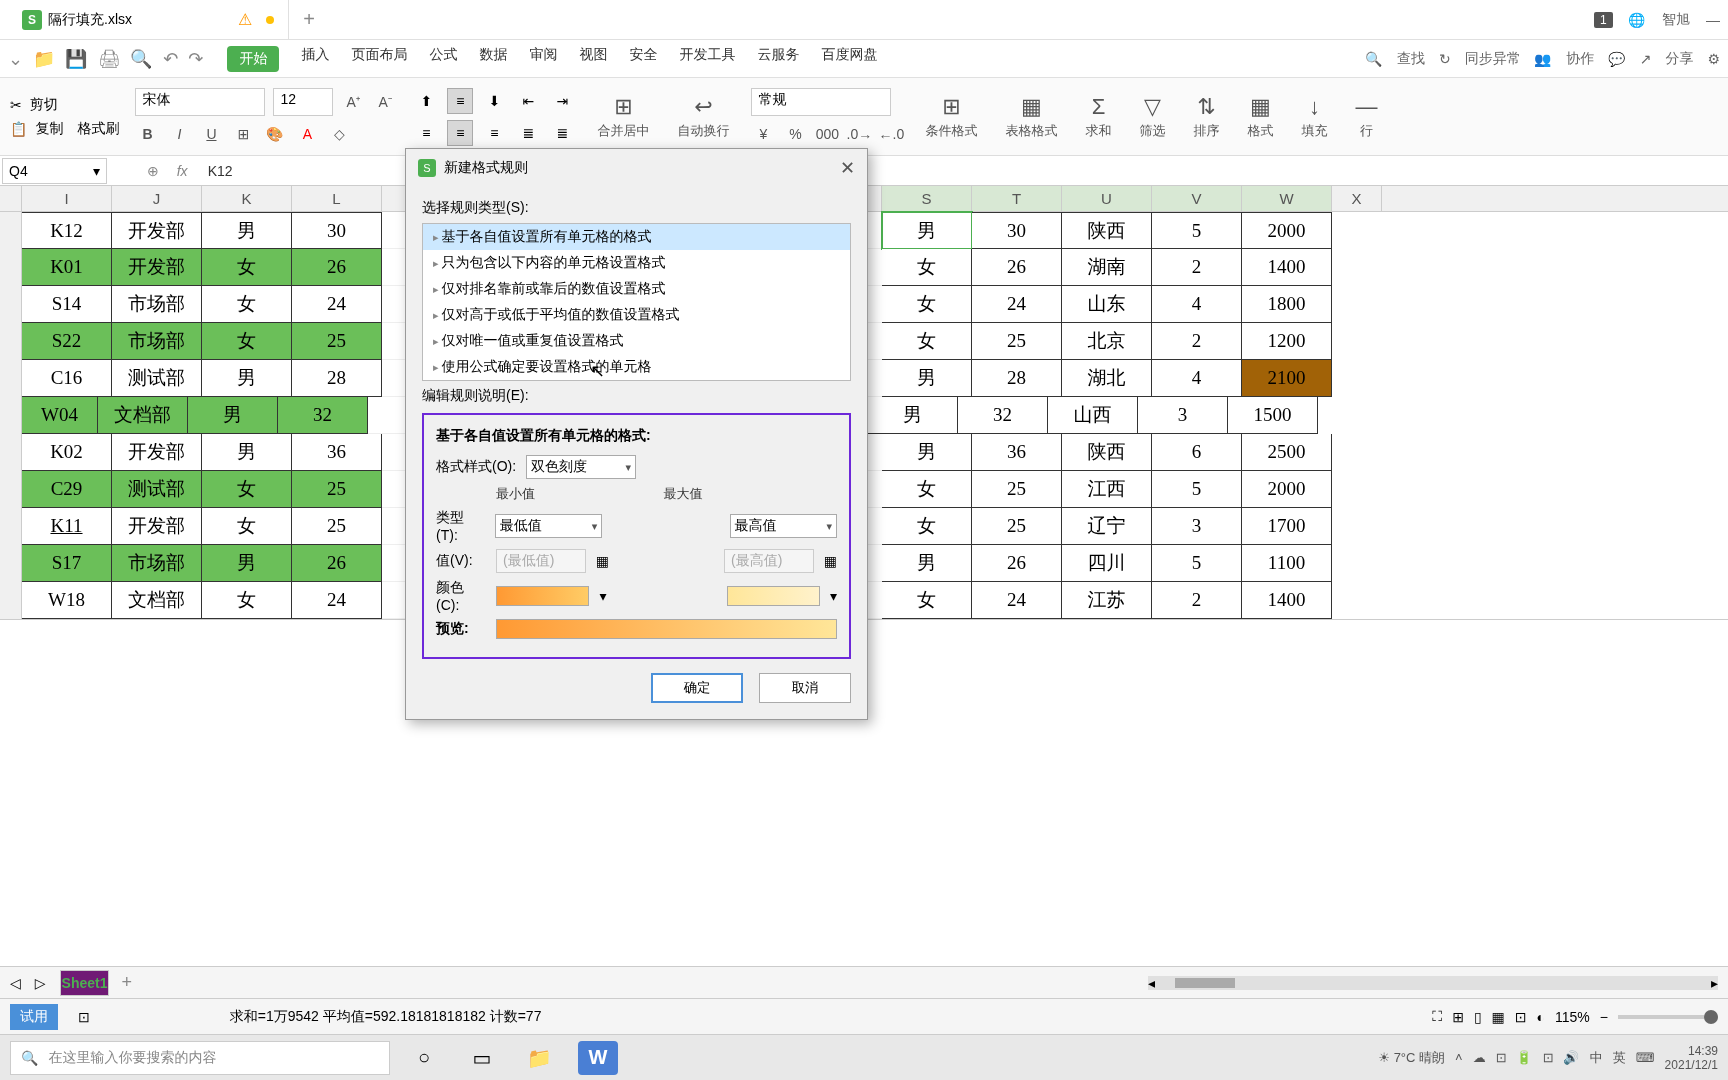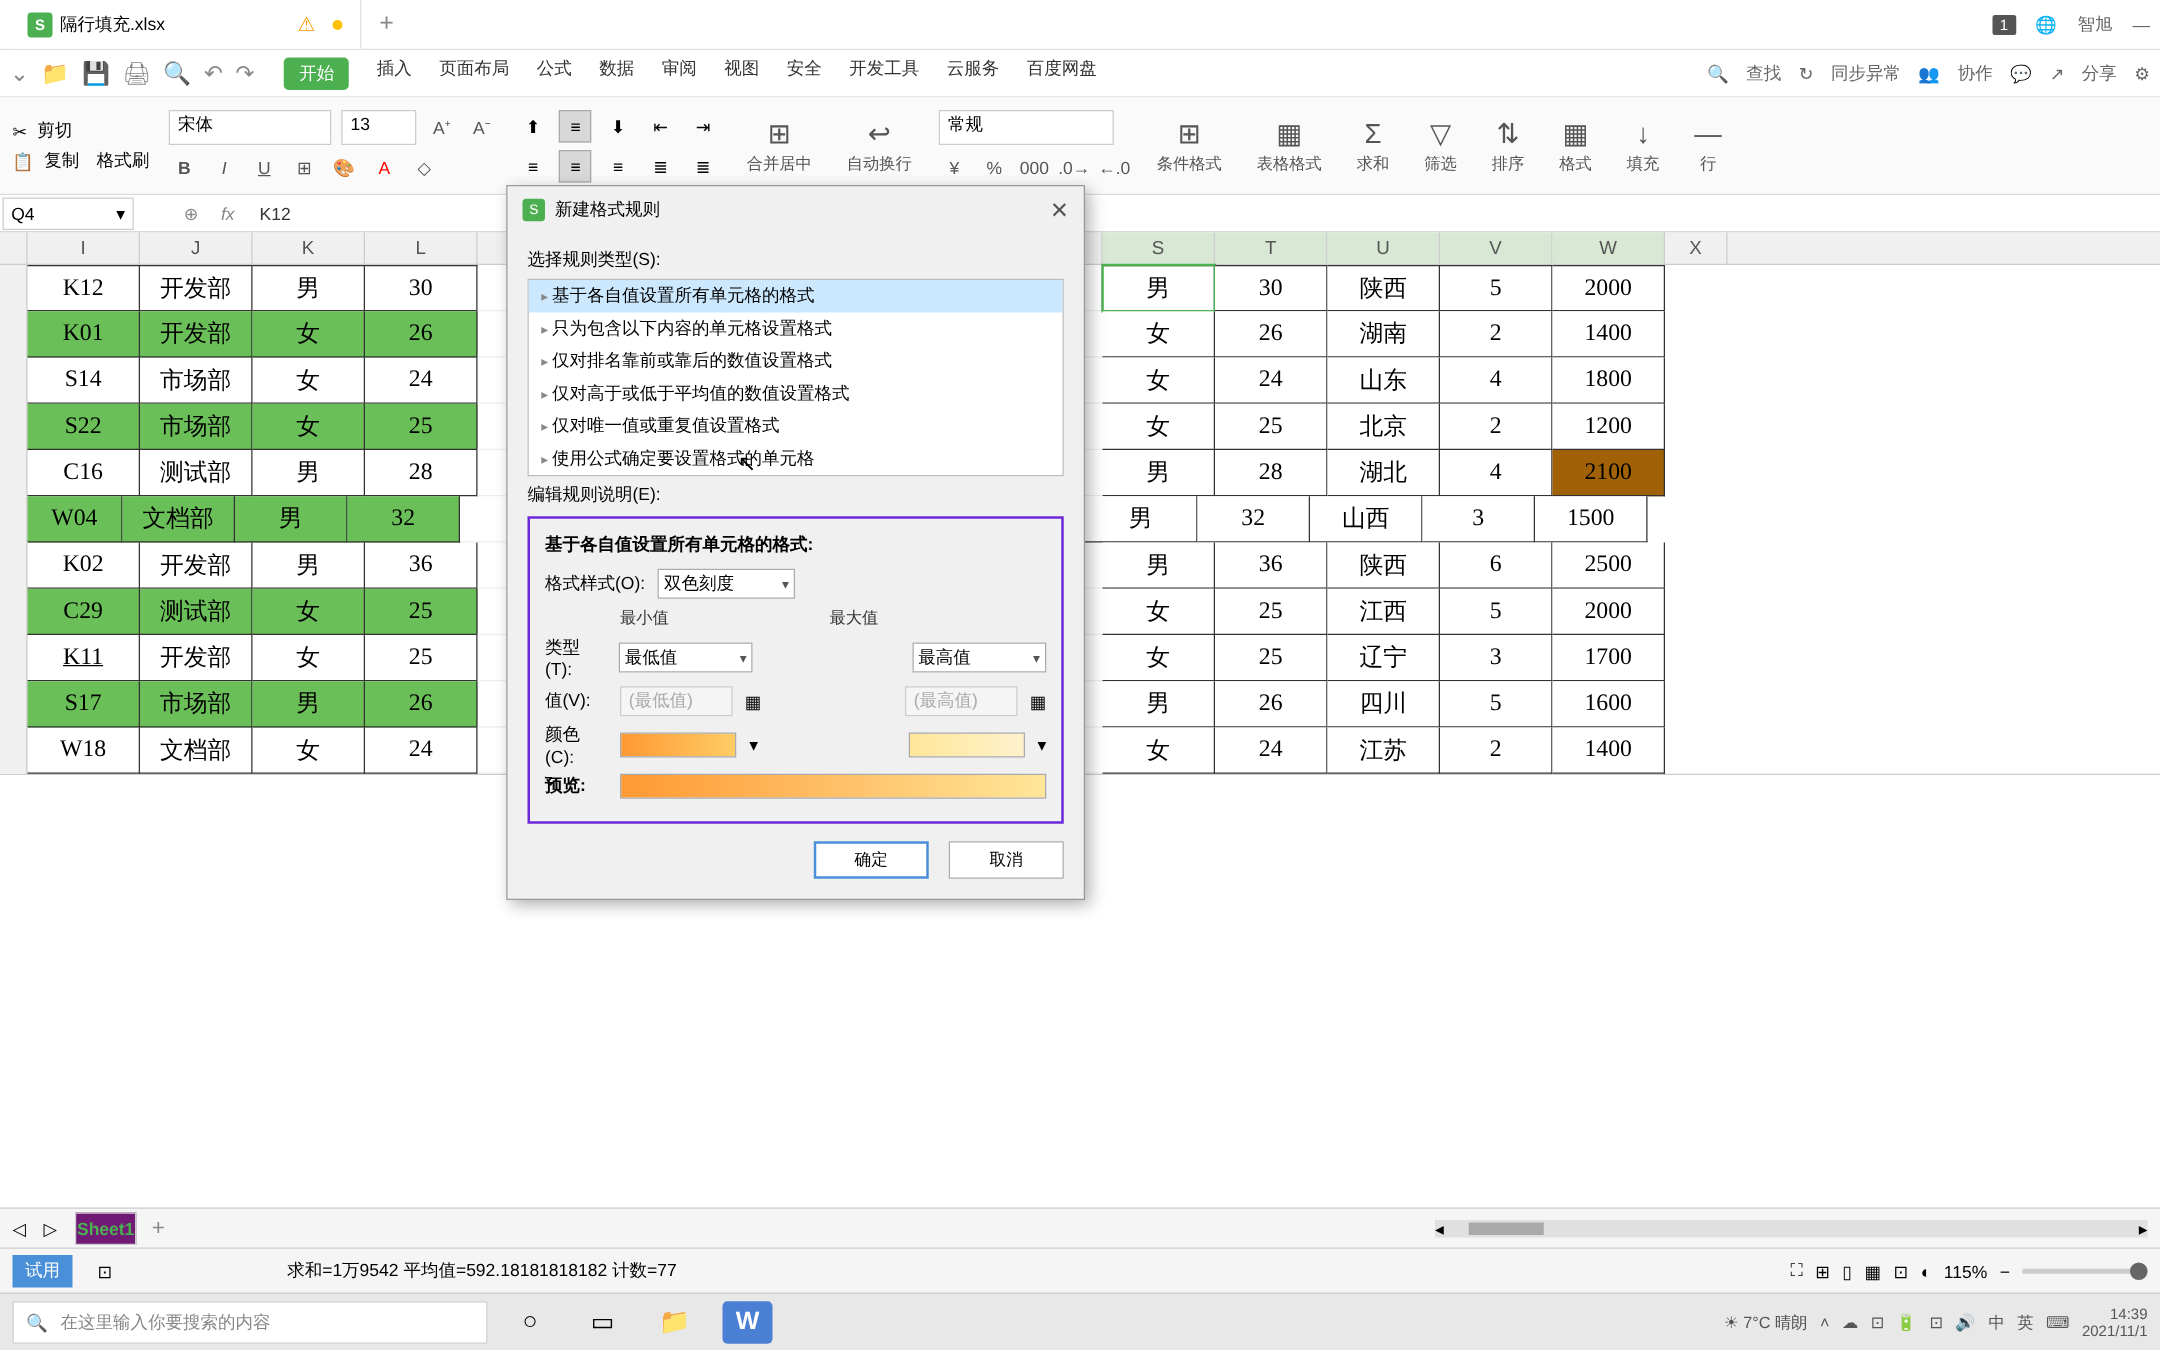--- a/index.html
+++ b/index.html
@@ -171,21 +171,21 @@
       </div>
     <div class="ribbon-row">
         <span>📋</span>
         <span>复制</span>
     <span style="margin-left:6px">格式刷</span>
       </div>
   </div>
   <div class="ribbon-group">
     <div class="ribbon-row">
       <div class="font-select"><span>宋体</span></div>
-      <div class="size-select"><span>13</span></div>
+      <div class="size-select"><span>12</span></div>
       <span class="small-btn">A⁺</span>
       <span class="small-btn">A⁻</span>
     </div>
     <div class="ribbon-row">
       <span class="small-btn">
           <b>B</b>
         </span>
       <span class="small-btn">
           <i>I</i>
         </span>
@@ -417,21 +417,21 @@
         <div style="width:22px;border-right:1px solid #ccc;background:#f0f0f0"></div>
         <div class="cell" style="width: 90px;">S17</div>
         <div class="cell" style="width: 90px;">市场部</div>
         <div class="cell" style="width: 90px;">男</div>
         <div class="cell" style="width: 90px;">26</div>
         <div style="width: 500px; border-bottom: 1px solid rgb(238, 238, 238);"></div>
         <div class="cell" style="width: 90px; background: rgb(255, 255, 255);">男</div>
         <div class="cell" style="width: 90px; background: rgb(255, 255, 255);">26</div>
         <div class="cell" style="width: 90px; background: rgb(255, 255, 255);">四川</div>
         <div class="cell" style="width: 90px; background: rgb(255, 255, 255);">5</div>
-        <div class="cell" style="width: 90px; background: rgb(255, 255, 255);">1600</div>
+        <div class="cell" style="width: 90px; background: rgb(255, 255, 255);">1100</div>
       </div>
       <div class="row">
         <div style="width:22px;border-right:1px solid #ccc;background:#f0f0f0"></div>
         <div class="cell" style="width: 90px;">W18</div>
         <div class="cell" style="width: 90px;">文档部</div>
         <div class="cell" style="width: 90px;">女</div>
         <div class="cell" style="width: 90px;">24</div>
         <div style="width: 500px; border-bottom: 1px solid rgb(238, 238, 238);"></div>
         <div class="cell" style="width: 90px; background: rgb(255, 255, 255);">女</div>
         <div class="cell" style="width: 90px; background: rgb(255, 255, 255);">24</div>
@@ -568,16 +568,16 @@
     <span>☁</span>
     <span>⊡</span>
     <span>🔋</span>
     <span>⊡</span>
     <span>🔊</span>
     <span>中</span>
     <span>英</span>
     <span>⌨</span>
     <div class="clock">
       <span>14:39</span>
-      <span>2021/11/1</span>
+      <span>2021/12/1</span>
     </div>
   </div>
 </div>
 
 </body></html>

